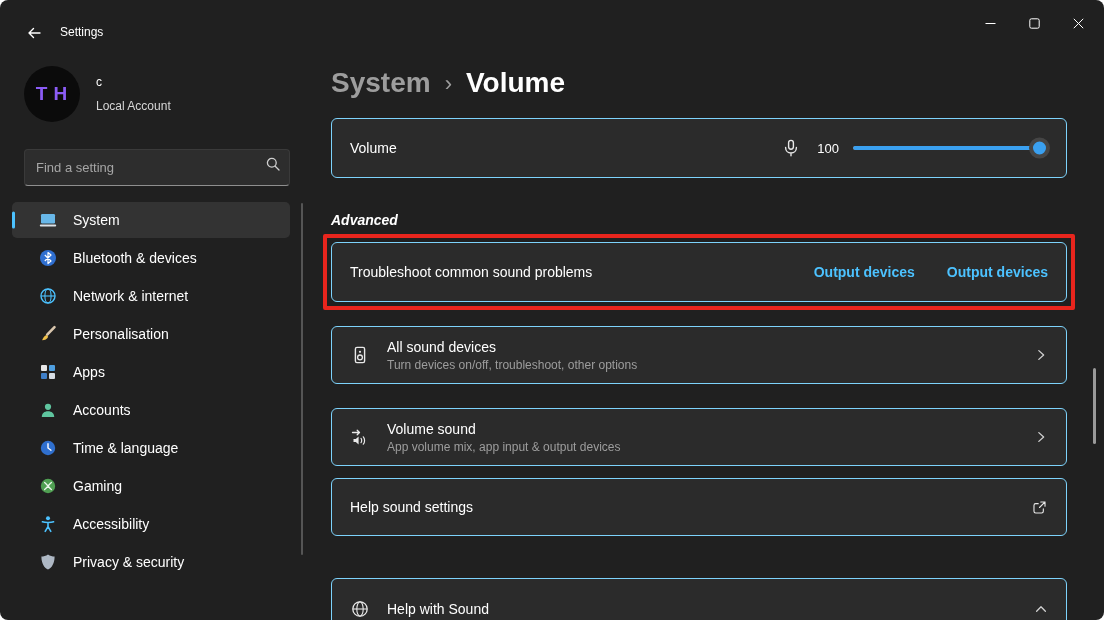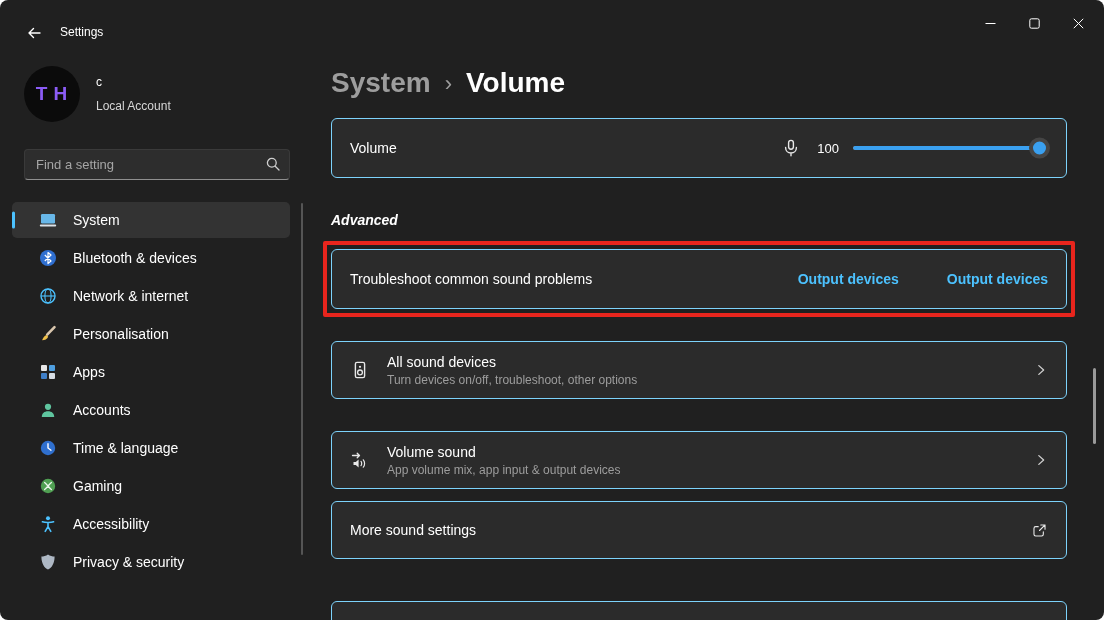--- a/index.html
+++ b/index.html
@@ -16,21 +16,21 @@
   .win-controls button { width: 44px; height: 34px; background: transparent; border: none; display: flex; align-items: center; justify-content: center; cursor: pointer; }
 
   
   .sidebar { position: absolute; top: 48px; left: 0; width: 316px; bottom: 0; }
   .user { position: absolute; left: 24px; top: 18px; display: flex; align-items: center; cursor: pointer; }
   .avatar { width: 56px; height: 56px; border-radius: 50%; background: #0b0b0b; display: flex; align-items: center; justify-content: center; font-weight: bold; font-size: 19px; letter-spacing: 6px; color: #8b5cf6; padding-left: 5px; }
   .user-meta { margin-left: 16px; }
   .user-name { font-size: 12px; color: #fff; }
   .user-type { font-size: 12px; color: #d6d6d6; margin-top: 10px; }
 
-  .searchbox { position: absolute; left: 24px; top: 101px; width: 266px; height: 31px; }
+  .searchbox { position: absolute; left: 24px; top: 101px; width: 266px; height: 37px; }
   .searchbox input { width: 100%; height: 100%; background: #2d2d2d; border: 1px solid #3a3a3a; border-bottom: 1px solid #8f8f8f; border-radius: 4px; color: #e8e8e8; font-size: 13px; padding: 0 32px 0 11px; font-family: "Liberation Sans", sans-serif; }
   .searchbox input::placeholder { color: #a6a6a6; }
   .search-icon { position: absolute; right: 9px; top: 7px; }
 
   .nav { position: absolute; left: 0; top: 152px; width: 302px; }
   .nav-item { display: flex; align-items: center; height: 36px; margin: 2px 12px; padding: 0 10px 0 26px; border-radius: 5px; position: relative; cursor: pointer; }
   .nav-item.selected { background: #333333; }
   .pill { position: absolute; left: 0; top: 50%; transform: translateY(-50%); width: 3px; height: 17px; border-radius: 2px; background: var(--accent); }
   .nav-icon { width: 20px; height: 20px; display: inline-flex; }
   .nav-icon svg { width: 20px; height: 20px; }
@@ -54,27 +54,27 @@
   .icon20 { width: 20px; height: 20px; display: inline-flex; flex: none; }
   .icon20 svg { width: 20px; height: 20px; }
   .volume-value { font-size: 13px; color: #fff; margin: 0 14px 0 14px; min-width: 24px; text-align: right; }
   .slider { position: relative; width: 195px; height: 22px; display: flex; align-items: center; cursor: pointer; }
   .slider-track { width: 100%; height: 4px; border-radius: 2px; background: #8a8a8a; overflow: hidden; }
   .slider-fill { height: 100%; background: var(--slider); border-radius: 2px; }
   .slider-thumb { position: absolute; right: -2px; top: 50%; transform: translateY(-50%); width: 13px; height: 13px; border-radius: 50%; background: var(--slider); border: 4px solid #454545; box-sizing: content-box; }
 
   .advanced { margin-top: 34px; font-size: 14px; font-weight: 700; color: #fff; height: 18px; font-style: italic; }
 
-  .annotated { position: relative; margin-top: 19px; }
+  .annotated { position: relative; margin-top: 12px; }
   .ts-card { height: 60px; }
-  .ts-links { margin-left: auto; display: flex; gap: 48px; justify-content: center; }
+  .ts-links { margin-left: auto; display: flex; gap: 32px; justify-content: center; }
   .ts-link { color: var(--accent); font-size: 14px; font-weight: 600; cursor: pointer; text-decoration: none; }
   .red-box { position: absolute; left: -8px; right: -8px; top: -8px; bottom: -8px; border: 4px solid var(--annotation_red); border-radius: 2px; pointer-events: none; z-index: 5; }
 
-  .row-card { margin-top: 32px; height: 58px; cursor: pointer; }
+  .row-card { margin-top: 24px; height: 58px; cursor: pointer; }
   .card-text { margin-left: 17px; }
   .chev { margin-left: auto; display: inline-flex; }
 
   .simple-card { margin-top: 12px; height: 58px; cursor: pointer; }
 
   .help-card { margin-top: 42px; height: 90px; align-items: flex-start; padding-top: 16px; cursor: pointer; }
   .help-row { display: flex; align-items: center; width: 100%; height: 28px; }
   .help-row .card-title { margin-left: 17px; }
 
   .main-scrollbar { position: absolute; right: 8px; top: 368px; width: 3px; height: 76px; background: #9a9a9a; border-radius: 2px; cursor: pointer; }
@@ -321,21 +321,21 @@
         <div class="card-sub">App volume mix, app input &amp; output devices</div>
       </div>
       <span class="chev">
         <svg width="14" height="14" viewBox="0 0 16 16">
             <path d="M5.5 3 L11 8 L5.5 13" stroke="#cfcfcf" stroke-width="1.5" fill="none" stroke-linecap="round" stroke-linejoin="round"></path>
           </svg>
       </span>
     </section>
 
     <section class="card simple-card">
-      <span class="card-title">More sound settings</span>
+      <span class="card-title">Help sound settings</span>
       <span class="chev">
         <svg width="17" height="17" viewBox="0 0 20 20">
             <path d="M8.5 5.5 H5.5 C4.4 5.5 3.5 6.4 3.5 7.5 V14.5 C3.5 15.6 4.4 16.5 5.5 16.5 H12.5 C13.6 16.5 14.5 15.6 14.5 14.5 V11.5" stroke="#e8e8e8" stroke-width="1.3" fill="none" stroke-linecap="round"></path>
             <path d="M11.5 3.5 H16.5 V8.5 M16.5 3.5 L10 10" stroke="#e8e8e8" stroke-width="1.3" fill="none" stroke-linecap="round" stroke-linejoin="round"></path>
           </svg>
       </span>
     </section>
 
     <section class="card help-card">
       <div class="help-row">

